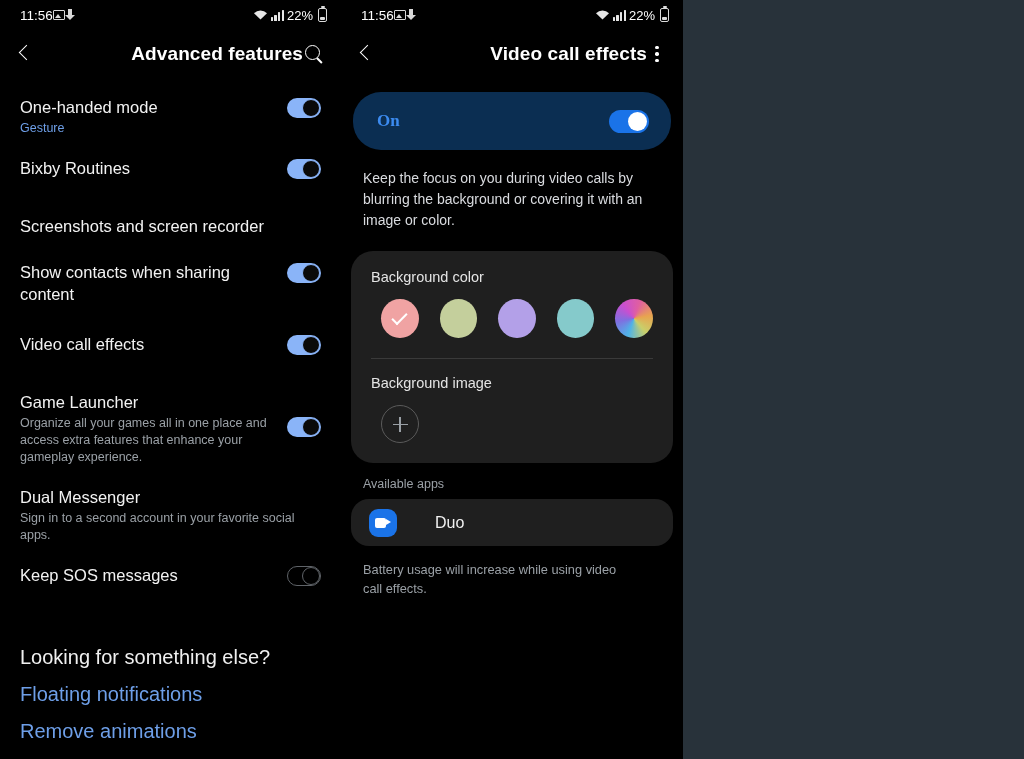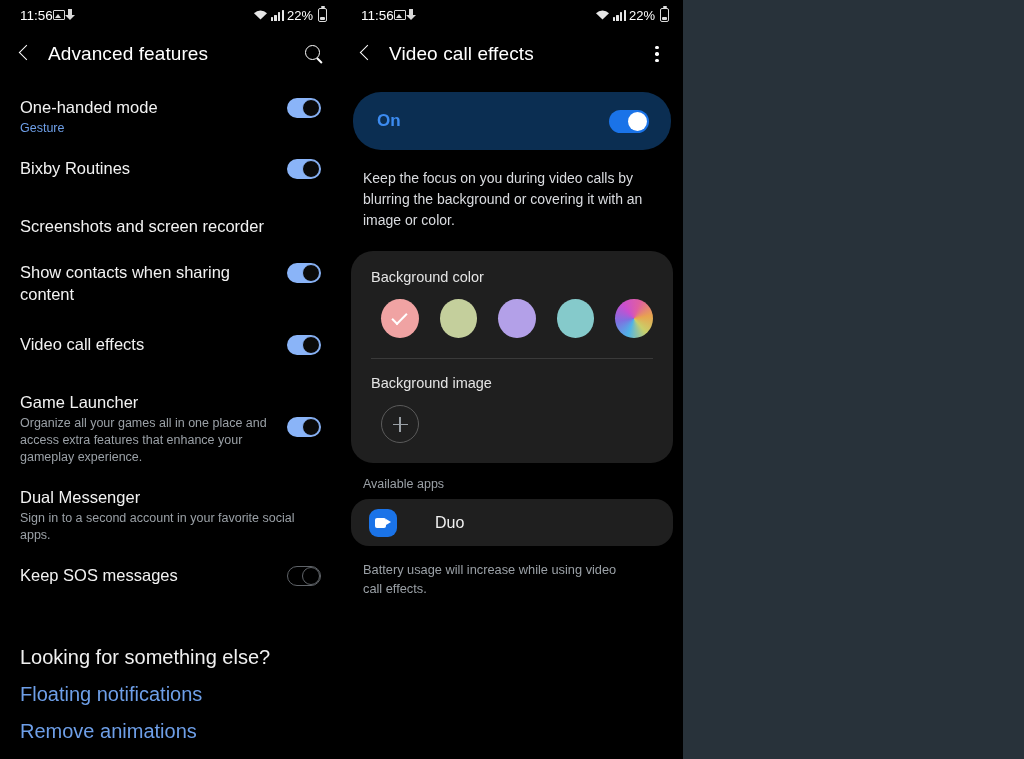--- a/index.html
+++ b/index.html
@@ -63,21 +63,21 @@
   .ico-batt::after {
     content:""; position:absolute; bottom:.7px; left:.7px; right:.7px;
     height:3px; background:#dcdcdc; border-radius:1px;
   }
 
   
   .appbar {
     height: 48px; display: flex; align-items: center;
     padding: 0 16px 0 14px; color: #fff;
   }
-  .appbar .title { font-size: 19px; font-weight: 400; margin-left: 12px; flex: 1; letter-spacing: .1px; }
+  .appbar .title { font-size: 19px; font-weight: 700; margin-left: 12px; flex: 1; letter-spacing: .1px; text-align: right; }
   .back-chevron {
     width: 22px; height: 22px; position: relative; cursor: pointer; flex: none;
   }
   .back-chevron::before {
     content: ""; position: absolute; left: 7px; top: 4px;
     width: 10px; height: 10px; border-left: 1.8px solid #fff; border-bottom: 1.8px solid #fff;
     transform: rotate(45deg);
   }
   .search-icon { width: 22px; height: 22px; position: relative; cursor: pointer; }
   .search-icon::before {
@@ -125,21 +125,21 @@
   .looking-link {
     color: #6e9fe8; font-size: 20px; padding: 0 20px; margin-bottom: 14px; cursor: pointer;
   }
 
   
   .on-banner {
     margin: 14px 12px 0 12px; height: 58px; border-radius: 28px;
     background: #0b2e52; display: flex; align-items: center;
     padding: 0 22px 0 24px; color: #3c8bf0;
   }
-  .on-banner .on-label { flex: 1; font-size: 17px; font-weight: 700; }
+  .on-banner .on-label { flex: 1; font-size: 17px; font-weight: 700; font-family: Liberation Serif, serif; }
   .toggle-on {
     width: 40px; height: 23px; border-radius: 12px; background: #1a73e8;
     position: relative; flex: none; cursor: pointer;
   }
   .toggle-on .knob {
     position: absolute; top: 2px; right: 2px; width: 19px; height: 19px;
     border-radius: 50%; background: #fff;
   }
 
   .mid-desc {

